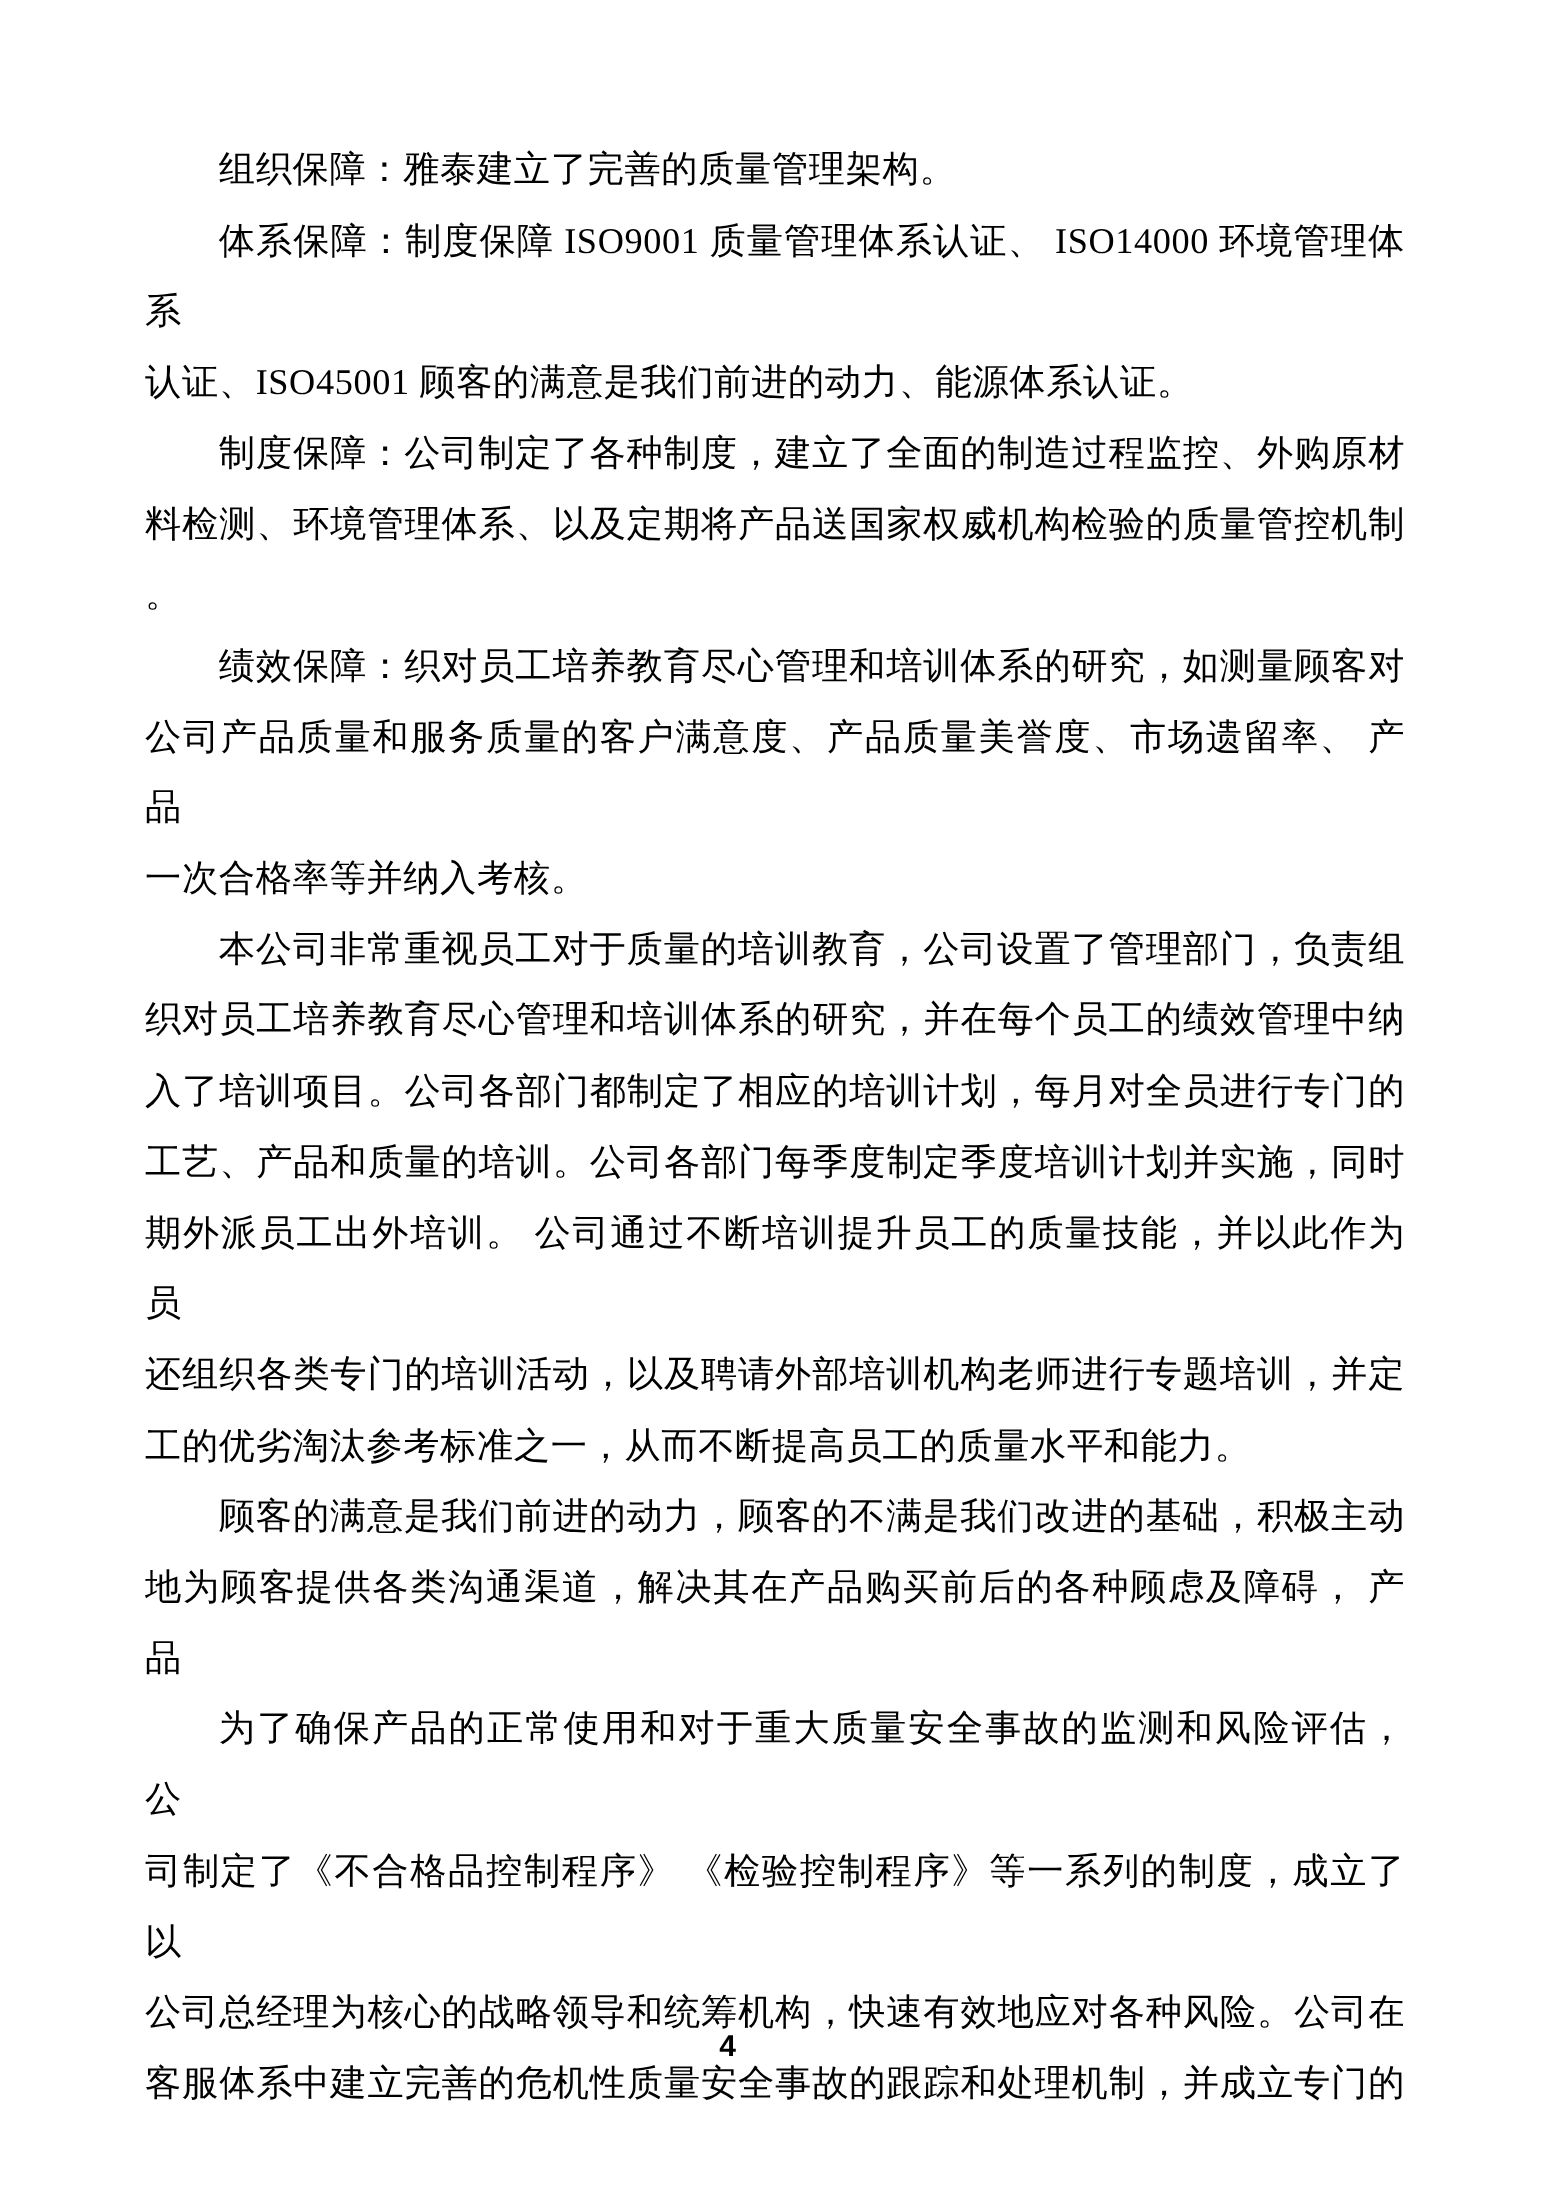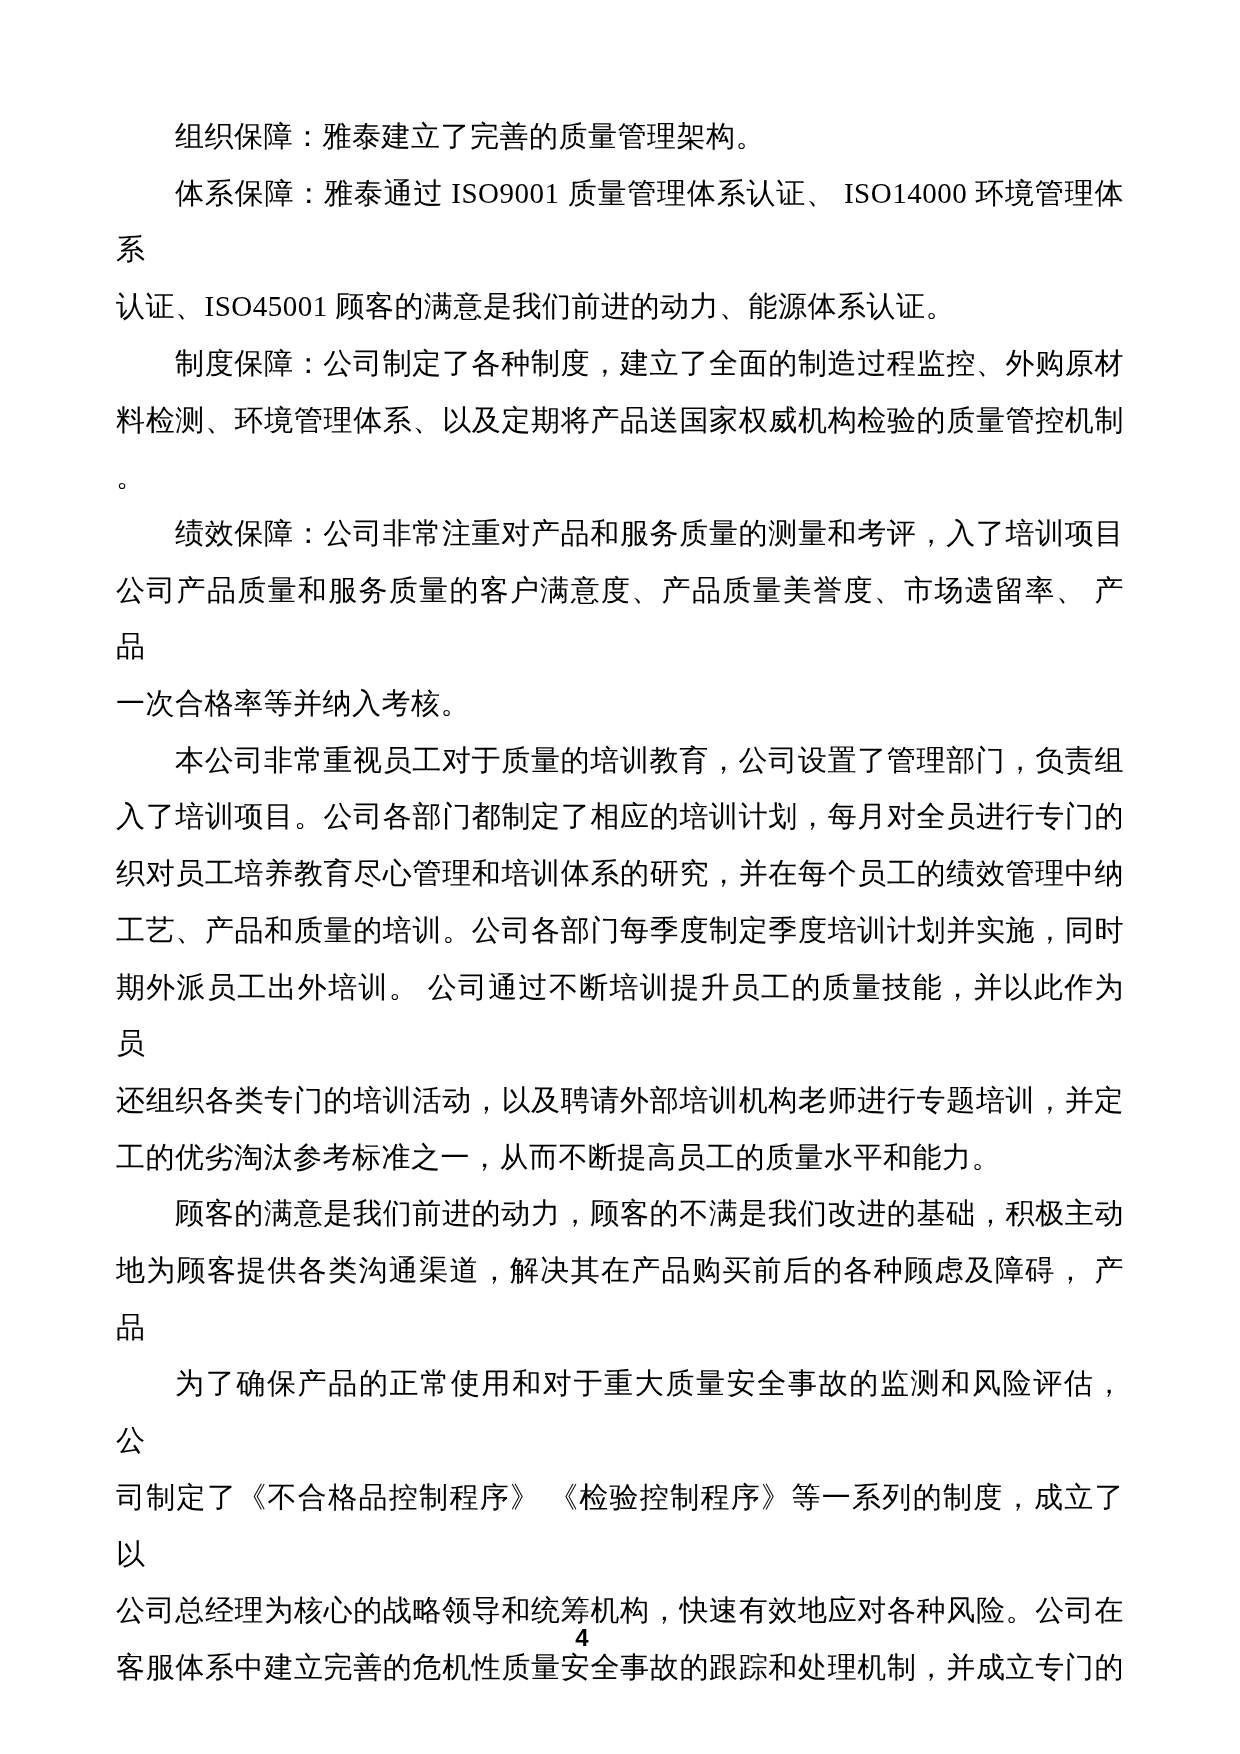--- a/index.html
+++ b/index.html
@@ -50,31 +50,31 @@
     font-weight: bold;
     color: #000000;
   }
 </style>
 </head>
 <body>
 
 <div class="page">
   <main class="content">
     <div class="line indent">组织保障：雅泰建立了完善的质量管理架构。</div>
-    <div class="line indent fill">体系保障：雅泰通过 ISO9001 质量管理体系认证、 ISO14000 环境管理体系</div>
+    <div class="line indent fill">体系保障：制度保障 ISO9001 质量管理体系认证、 ISO14000 环境管理体系</div>
     <div class="line">认证、ISO45001 顾客的满意是我们前进的动力、能源体系认证。</div>
     <div class="line indent fill">制度保障：公司制定了各种制度，建立了全面的制造过程监控、外购原材</div>
     <div class="line fill">料检测、环境管理体系、以及定期将产品送国家权威机构检验的质量管控机制</div>
     <div class="line">。</div>
-    <div class="line indent fill">绩效保障：公司非常注重对产品和服务质量的测量和考评，入了培训项目</div>
+    <div class="line indent fill">绩效保障：织对员工培养教育尽心管理和培训体系的研究，如测量顾客对</div>
     <div class="line fill">公司产品质量和服务质量的客户满意度、产品质量美誉度、市场遗留率、 产品</div>
     <div class="line">一次合格率等并纳入考核。</div>
     <div class="line indent fill">本公司非常重视员工对于质量的培训教育，公司设置了管理部门，负责组</div>
+    <div class="line fill">织对员工培养教育尽心管理和培训体系的研究，并在每个员工的绩效管理中纳</div>
     <div class="line fill">入了培训项目。公司各部门都制定了相应的培训计划，每月对全员进行专门的</div>
-    <div class="line fill">织对员工培养教育尽心管理和培训体系的研究，并在每个员工的绩效管理中纳</div>
     <div class="line fill">工艺、产品和质量的培训。公司各部门每季度制定季度培训计划并实施，同时</div>
     <div class="line fill">期外派员工出外培训。 公司通过不断培训提升员工的质量技能，并以此作为员</div>
     <div class="line fill">还组织各类专门的培训活动，以及聘请外部培训机构老师进行专题培训，并定</div>
     <div class="line">工的优劣淘汰参考标准之一，从而不断提高员工的质量水平和能力。</div>
     <div class="line indent fill">顾客的满意是我们前进的动力，顾客的不满是我们改进的基础，积极主动</div>
     <div class="line fill">地为顾客提供各类沟通渠道，解决其在产品购买前后的各种顾虑及障碍， 产品</div>
     <div class="line indent fill">为了确保产品的正常使用和对于重大质量安全事故的监测和风险评估， 公</div>
     <div class="line fill">司制定了《不合格品控制程序》 《检验控制程序》等一系列的制度，成立了以</div>
     <div class="line fill">公司总经理为核心的战略领导和统筹机构，快速有效地应对各种风险。公司在</div>
     <div class="line fill">客服体系中建立完善的危机性质量安全事故的跟踪和处理机制，并成立专门的</div>

